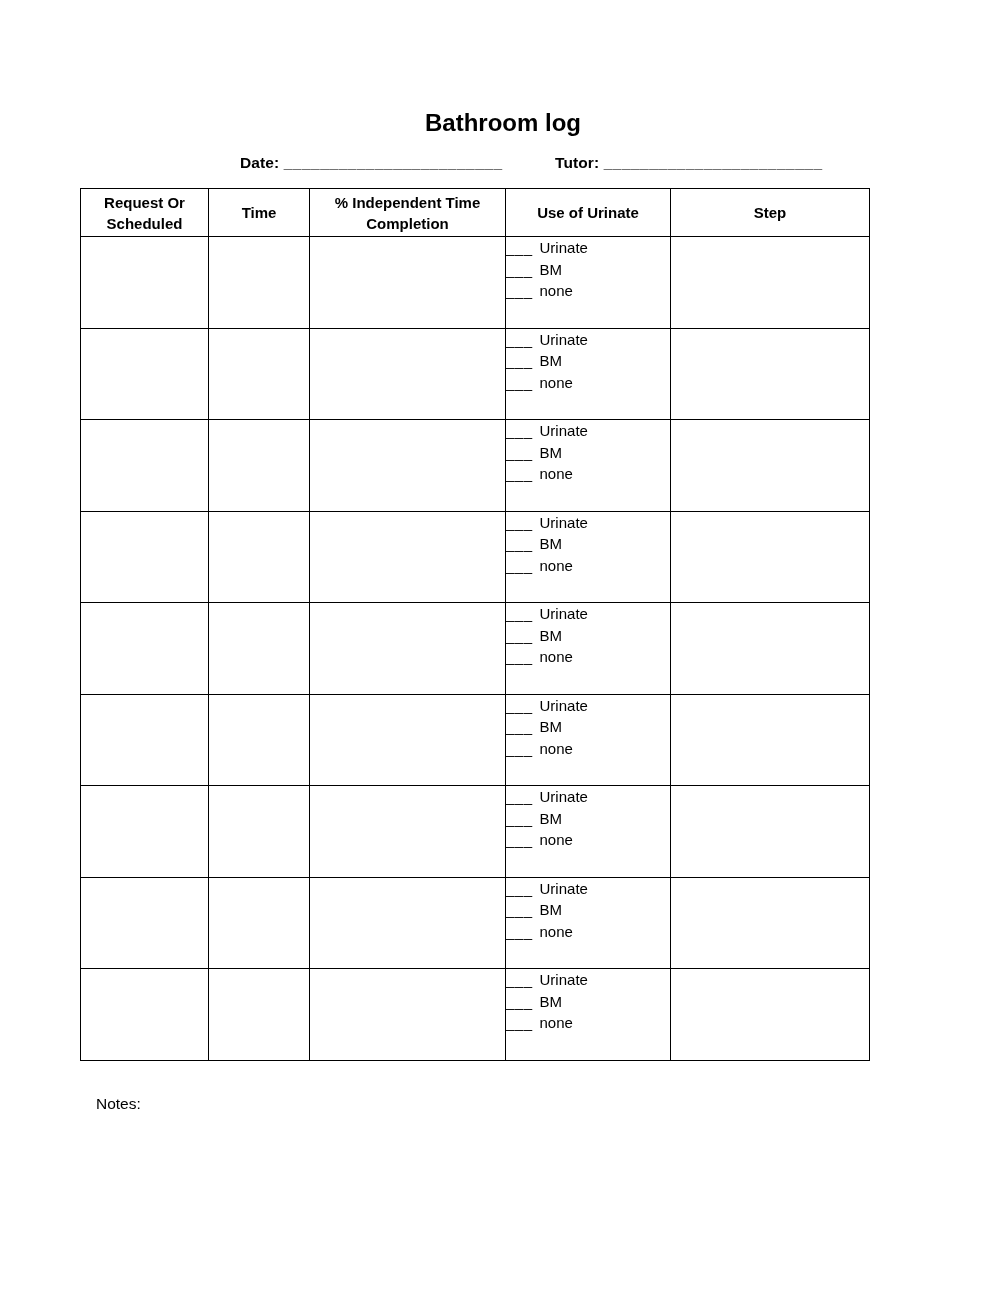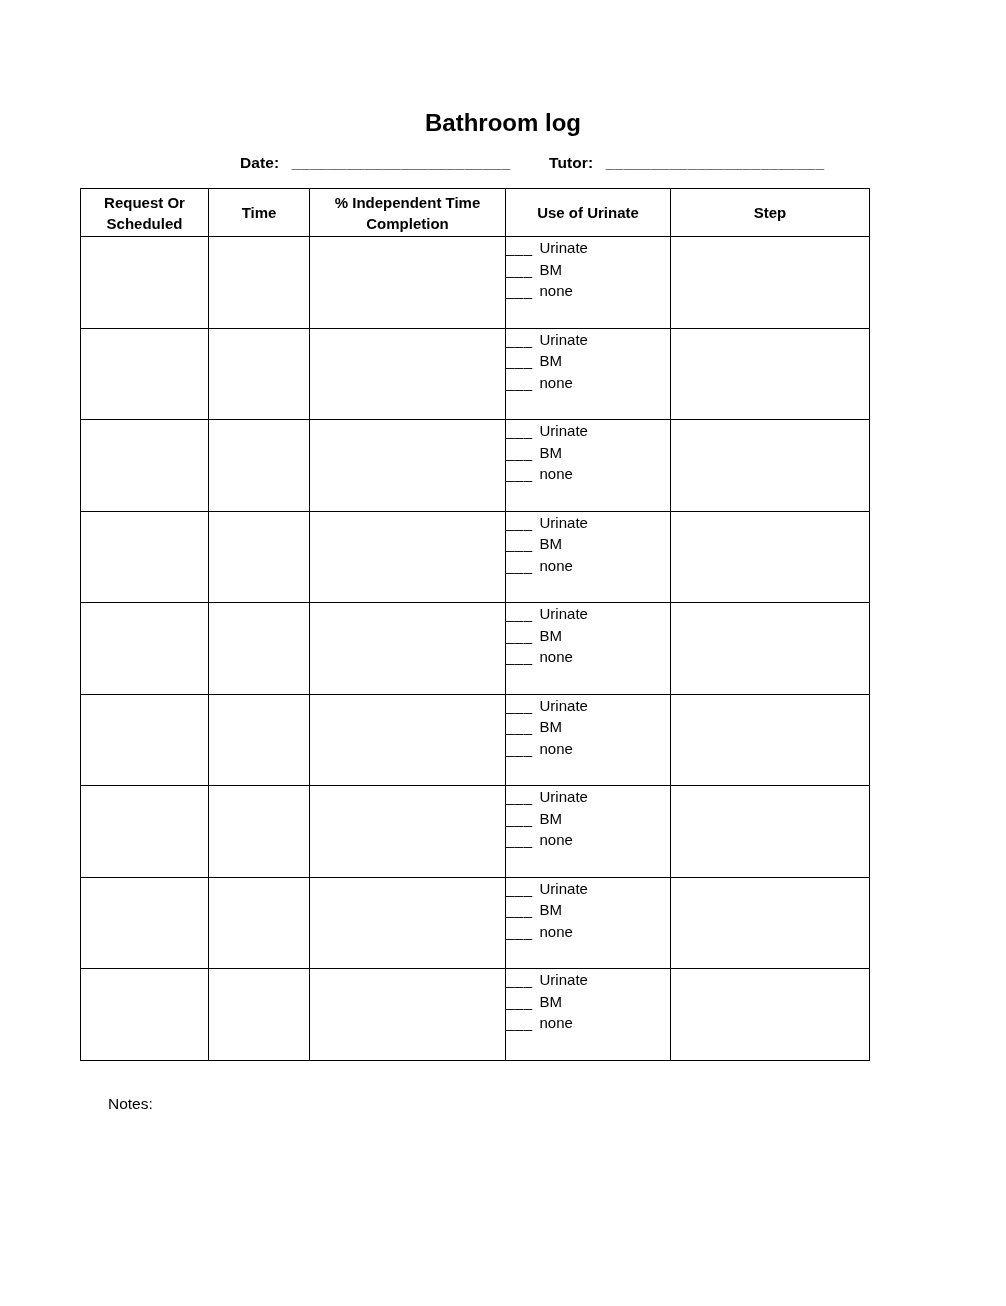--- a/index.html
+++ b/index.html
@@ -20,22 +20,22 @@
   .title{
     position:absolute;top:109px;left:0;width:1006px;
     margin:0;text-align:center;
     font-size:24px;font-weight:bold;color:var(--ink);
   }
   .meta-line{
     position:absolute;top:154px;left:240px;
     font-size:15.5px;font-weight:bold;white-space:nowrap;
     letter-spacing:0.1px;
   }
-  .meta-line .blank{font-weight:bold;letter-spacing:0.5px;margin-left:8px;}
-  .tutor-label{margin-left:34px;}
+  .meta-line .blank{font-weight:bold;letter-spacing:0.5px;}
+  .tutor-label{margin-left:48px;}
   table.log{
     position:absolute;left:80px;top:188px;
     width:789px;
     border-collapse:collapse;
     table-layout:fixed;
   }
   table.log th,table.log td{
     border:1.6px solid var(--border);
     padding:0;
     vertical-align:top;
@@ -55,21 +55,21 @@
   td.cell-bathroom{
     padding:7px 4px 0 10px;
     font-size:15px;
     line-height:21.5px;
     white-space:nowrap;
   }
   .opt{display:block;}
   .opt .blank{letter-spacing:0.5px;}
   .opt .opt-label{margin-left:7px;}
   .bottom-notes{
-    position:absolute;left:108px;top:1095px;
+    position:absolute;left:96px;top:1095px;
     font-size:15.5px;font-weight:normal;
   }
 </style>
 </head>
 <body>
 
 <div class="page">
 
   <h1 class="title">Bathroom log</h1>
 

